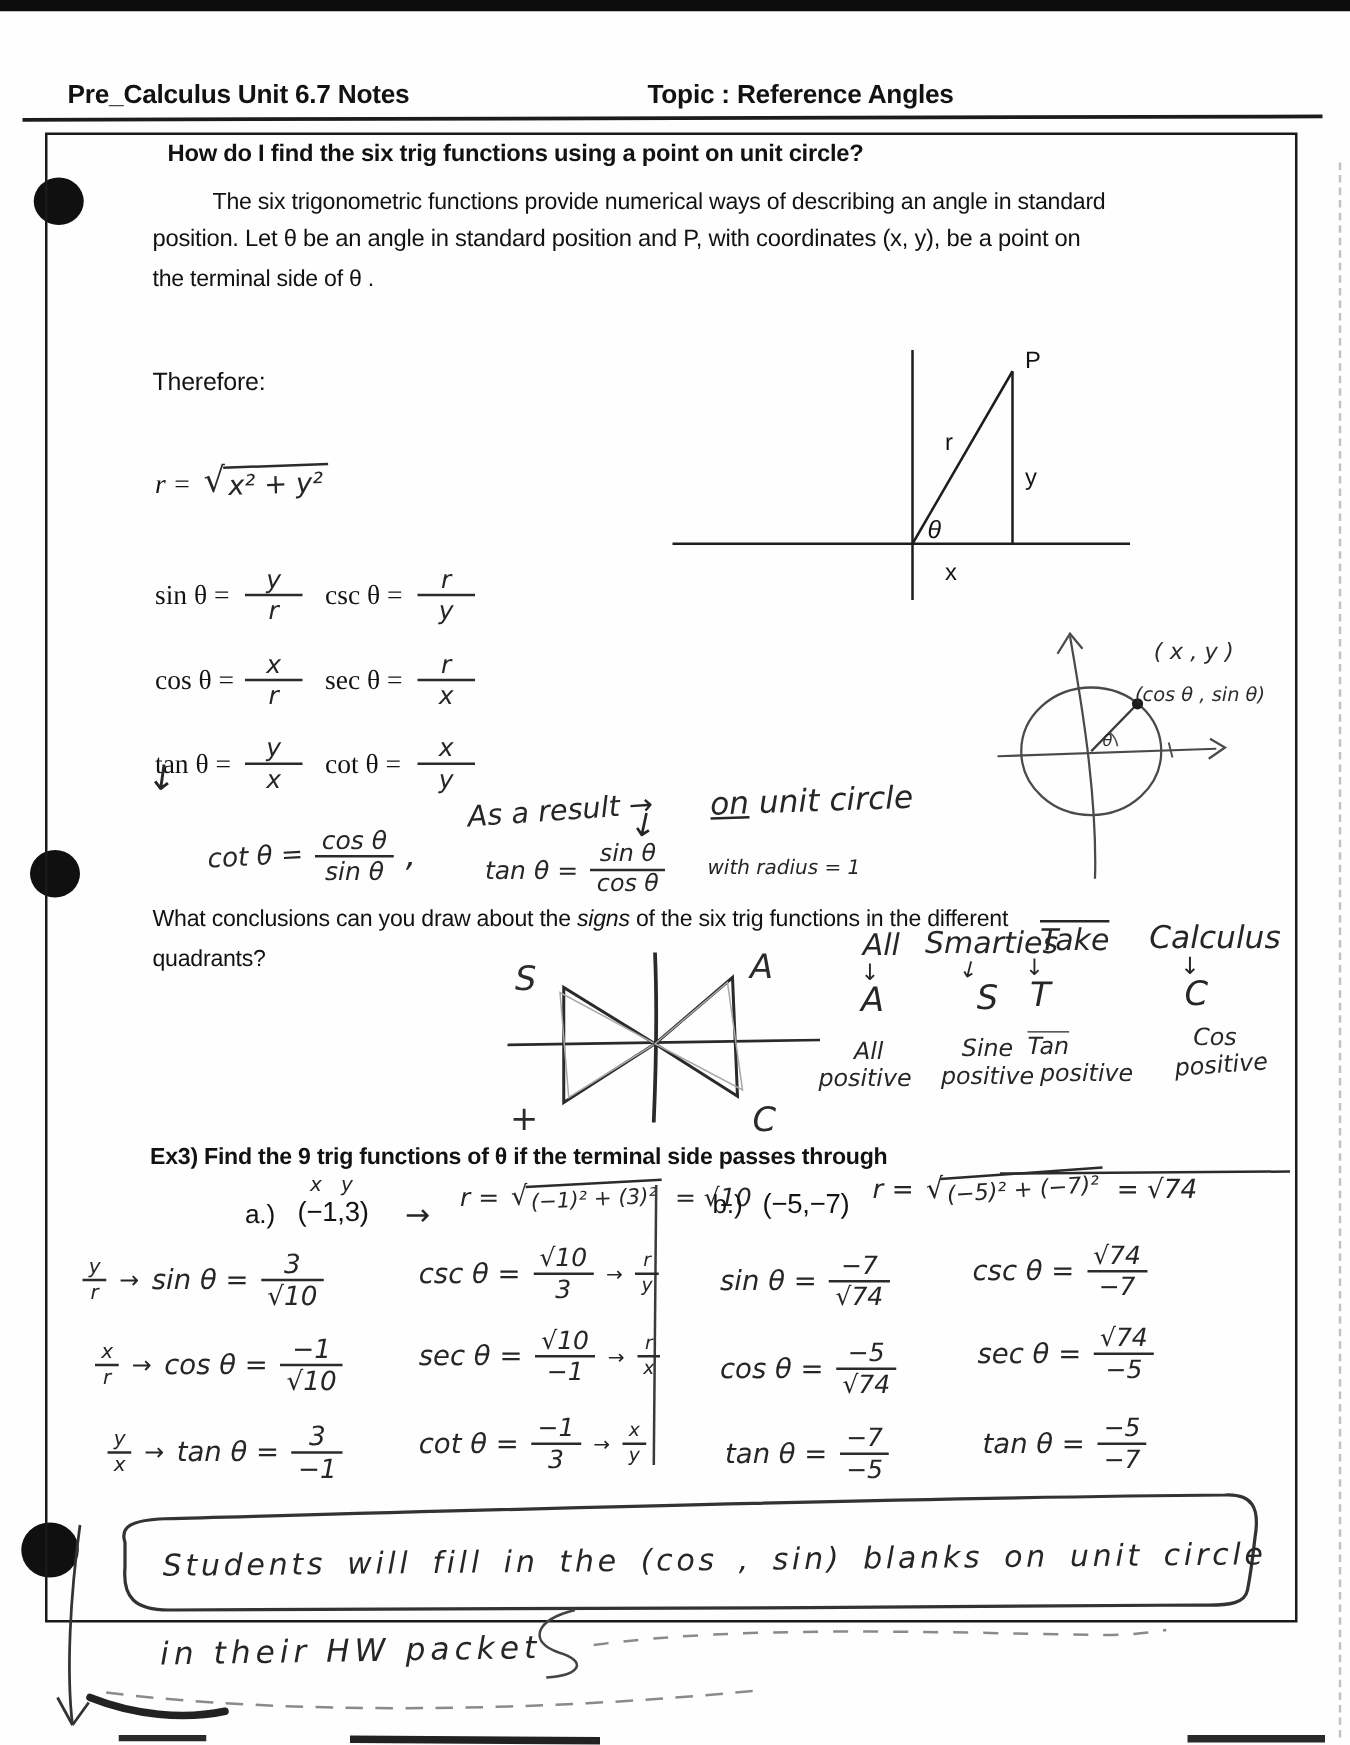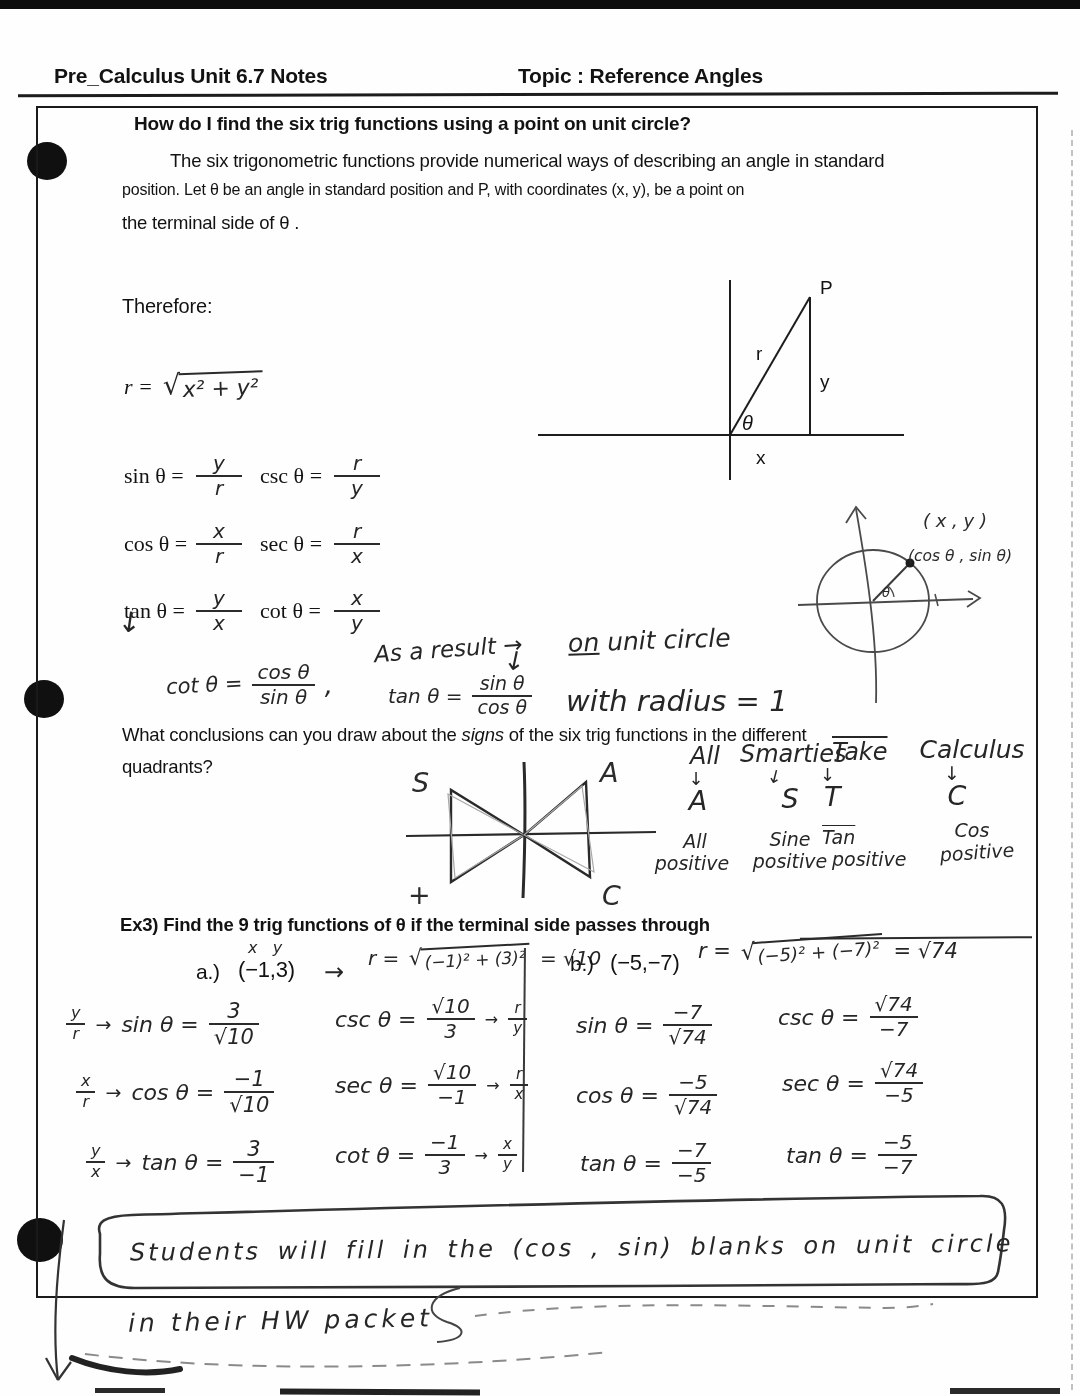--- a/index.html
+++ b/index.html
@@ -42,21 +42,21 @@
   <div class="hole" style="left:17px;top:1218px;width:46px;height:44px;"></div>
 
   <div class="abs p pb" style="left:54px;top:64px;font-size:21px;">Pre_Calculus Unit 6.7 Notes</div>
   <div class="abs p pb" style="left:518px;top:64px;font-size:21px;">Topic : Reference Angles</div>
   <div class="line" style="left:18px;top:93px;width:1040px;height:3px;transform:rotate(-0.15deg);"></div>
 
   <div class="abs" style="left:36px;top:106px;width:998px;height:1188px;border:2.5px solid #1a1a1a;"></div>
 
   <div class="abs p pb" style="left:134px;top:113px;font-size:19px;">How do I find the six trig functions using a point on unit circle?</div>
   <div class="abs p" style="left:122px;top:150px;font-size:18.5px;margin-left:48px;">The six trigonometric functions provide numerical ways of describing an angle in standard</div>
-  <div class="abs p" style="left:122px;top:181px;font-size:16px;">position.  Let θ be an angle in standard position and P, with coordinates (x, y), be a point on</div>
+  <div class="abs p" style="left:122px;top:181px;font-size:19px;">position.  Let θ be an angle in standard position and P, with coordinates (x, y), be a point on</div>
   <div class="abs p" style="left:122px;top:212px;font-size:18.5px;">the terminal side of θ .</div>
 
   <div class="abs p" style="left:122px;top:295px;font-size:20px;">Therefore:</div>
   <div class="row" style="left:124px;top:372px;">
     <span class="m" style="font-size:22px;font-style:italic;">r =</span>
     <span class="sq h" style="font-size:22px;transform:rotate(-2deg);">
       <span class="sg">√</span>
         <span class="rd">x² + y²</span>
     </span>
   </div>
@@ -142,21 +142,21 @@
     <span class="h" style="font-size:20px;">tan θ =</span>
     <span class="fr h" style="font-size:19px;">
         <span class="n">sin θ</span>
         <span class="d">cos θ</span>
       </span>
   </div>
   <div class="abs h" style="left:504px;top:646px;font-size:26px;transform:rotate(12deg);">↓</div>
   <div class="abs h" style="left:568px;top:626px;font-size:25px;transform:rotate(-2deg);">
     <span class="u">on</span><span> unit circle</span>
   </div>
-  <div class="abs h" style="left:566px;top:684px;font-size:29px;">with radius = 1</div>
+  <div class="abs h" style="left:566px;top:684px;font-size:16px;">with radius = 1</div>
 
   <div class="abs p" style="left:122px;top:724px;font-size:18.5px;">
     <span>What conclusions can you draw about the </span><span style="font-style:italic;">signs</span><span> of the six trig functions in the different</span>
   </div>
   <div class="abs p" style="left:122px;top:756px;font-size:18.5px;">quadrants?</div>
 
   <svg class="abs" style="left:398px;top:750px;" width="268" height="158" viewBox="0 0 268 158">
     <path d="M 8,86 L 258,82" stroke="#2a2a2a" stroke-width="2.2" fill="none"></path>
     <path d="M 126,12 C 128,60 127,100 125,148" stroke="#2a2a2a" stroke-width="3" fill="none"></path>
     <polygon points="53,40 53,132 126,85" fill="none" stroke="#2a2a2a" stroke-width="2.4"></polygon>

